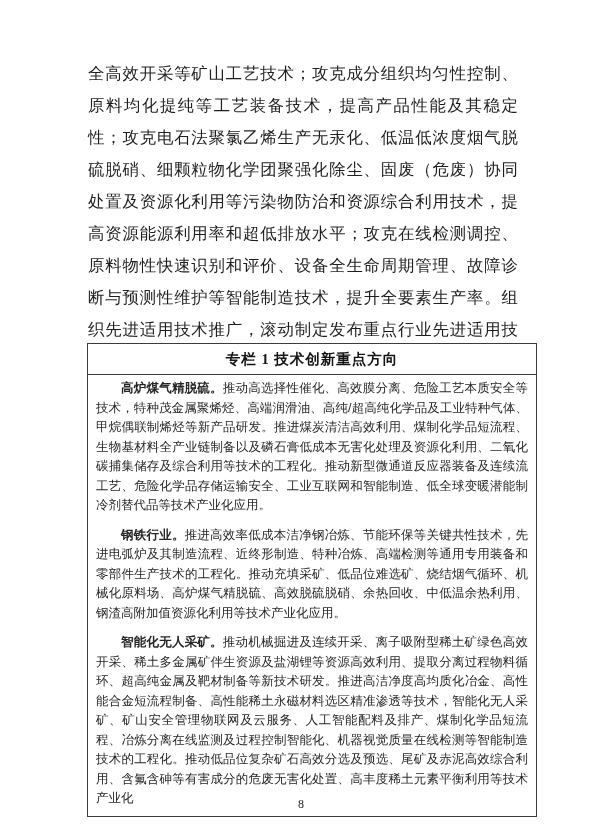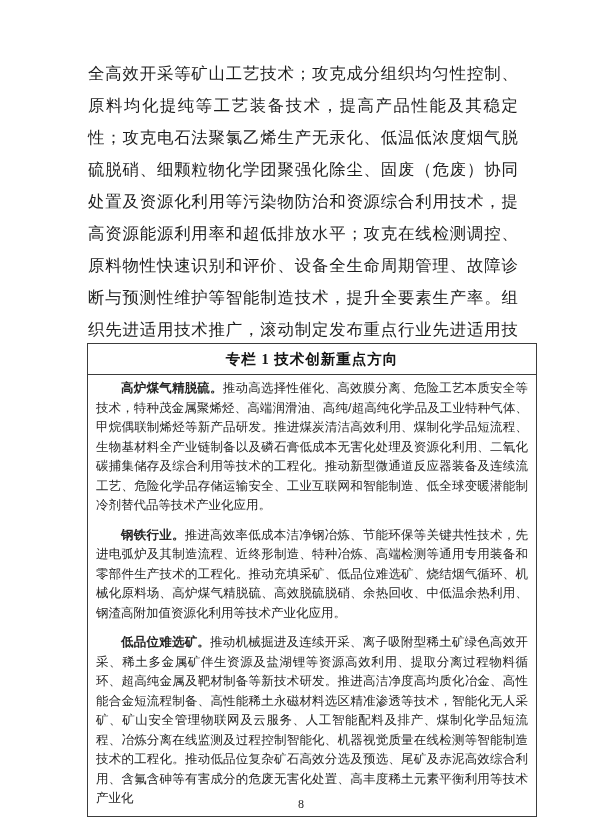--- a/index.html
+++ b/index.html
@@ -82,19 +82,19 @@
 
 <div class="page">
 
   <div class="body-text">全高效开采等矿山工艺技术；攻克成分组织均匀性控制、原料均化提纯等工艺装备技术，提高产品性能及其稳定性；攻克电石法聚氯乙烯生产无汞化、低温低浓度烟气脱硫脱硝、细颗粒物化学团聚强化除尘、固废（危废）协同处置及资源化利用等污染物防治和资源综合利用技术，提高资源能源利用率和超低排放水平；攻克在线检测调控、原料物性快速识别和评价、设备全生命周期管理、故障诊断与预测性维护等智能制造技术，提升全要素生产率。组织先进适用技术推广，滚动制定发布重点行业先进适用技术目录。</div>
 
   <div class="column-box">
     <div class="box-title">专栏 1 技术创新重点方向</div>
     <div class="box-content">
       <p class="box-para"><span class="industry-lead">高炉煤气精脱硫。</span><span>推动高选择性催化、高效膜分离、危险工艺本质安全等技术，特种茂金属聚烯烃、高端润滑油、高纯/超高纯化学品及工业特种气体、甲烷偶联制烯烃等新产品研发。推进煤炭清洁高效利用、煤制化学品短流程、生物基材料全产业链制备以及磷石膏低成本无害化处理及资源化利用、二氧化碳捕集储存及综合利用等技术的工程化。推动新型微通道反应器装备及连续流工艺、危险化学品存储运输安全、工业互联网和智能制造、低全球变暖潜能制冷剂替代品等技术产业化应用。</span></p>
       <p class="box-para"><span class="industry-lead">钢铁行业。</span><span>推进高效率低成本洁净钢冶炼、节能环保等关键共性技术，先进电弧炉及其制造流程、近终形制造、特种冶炼、高端检测等通用专用装备和零部件生产技术的工程化。推动充填采矿、低品位难选矿、烧结烟气循环、机械化原料场、高炉煤气精脱硫、高效脱硫脱硝、余热回收、中低温余热利用、钢渣高附加值资源化利用等技术产业化应用。</span></p>
-      <p class="box-para"><span class="industry-lead">低品位难选矿。</span><span>推动机械掘进及连续开采、离子吸附型稀土矿绿色高效开采、稀土多金属矿伴生资源及盐湖锂等资源高效利用、提取分离过程物料循环、超高纯金属及靶材制备等新技术研发。推进高洁净度高均质化冶金、高性能合金短流程制备、高性能稀土永磁材料选区精准渗透等技术，智能化无人采矿、矿山安全管理物联网及云服务、人工智能配料及排产、煤制化学品短流程、冶炼分离在线监测及过程控制智能化、机器视觉质量在线检测等智能制造技术的工程化。推动低品位复杂矿石高效分选及预选、尾矿及赤泥高效综合利用、含氟含砷等有害成分的危废无害化处置、高丰度稀土元素平衡利用等技术产业化</span></p>
+      <p class="box-para"><span class="industry-lead">智能化无人采矿。</span><span>推动机械掘进及连续开采、离子吸附型稀土矿绿色高效开采、稀土多金属矿伴生资源及盐湖锂等资源高效利用、提取分离过程物料循环、超高纯金属及靶材制备等新技术研发。推进高洁净度高均质化冶金、高性能合金短流程制备、高性能稀土永磁材料选区精准渗透等技术，智能化无人采矿、矿山安全管理物联网及云服务、人工智能配料及排产、煤制化学品短流程、冶炼分离在线监测及过程控制智能化、机器视觉质量在线检测等智能制造技术的工程化。推动低品位复杂矿石高效分选及预选、尾矿及赤泥高效综合利用、含氟含砷等有害成分的危废无害化处置、高丰度稀土元素平衡利用等技术产业化</span></p>
     </div>
   </div>
 
   <div class="page-number">8</div>
 
 </div>
 
 </body></html>

